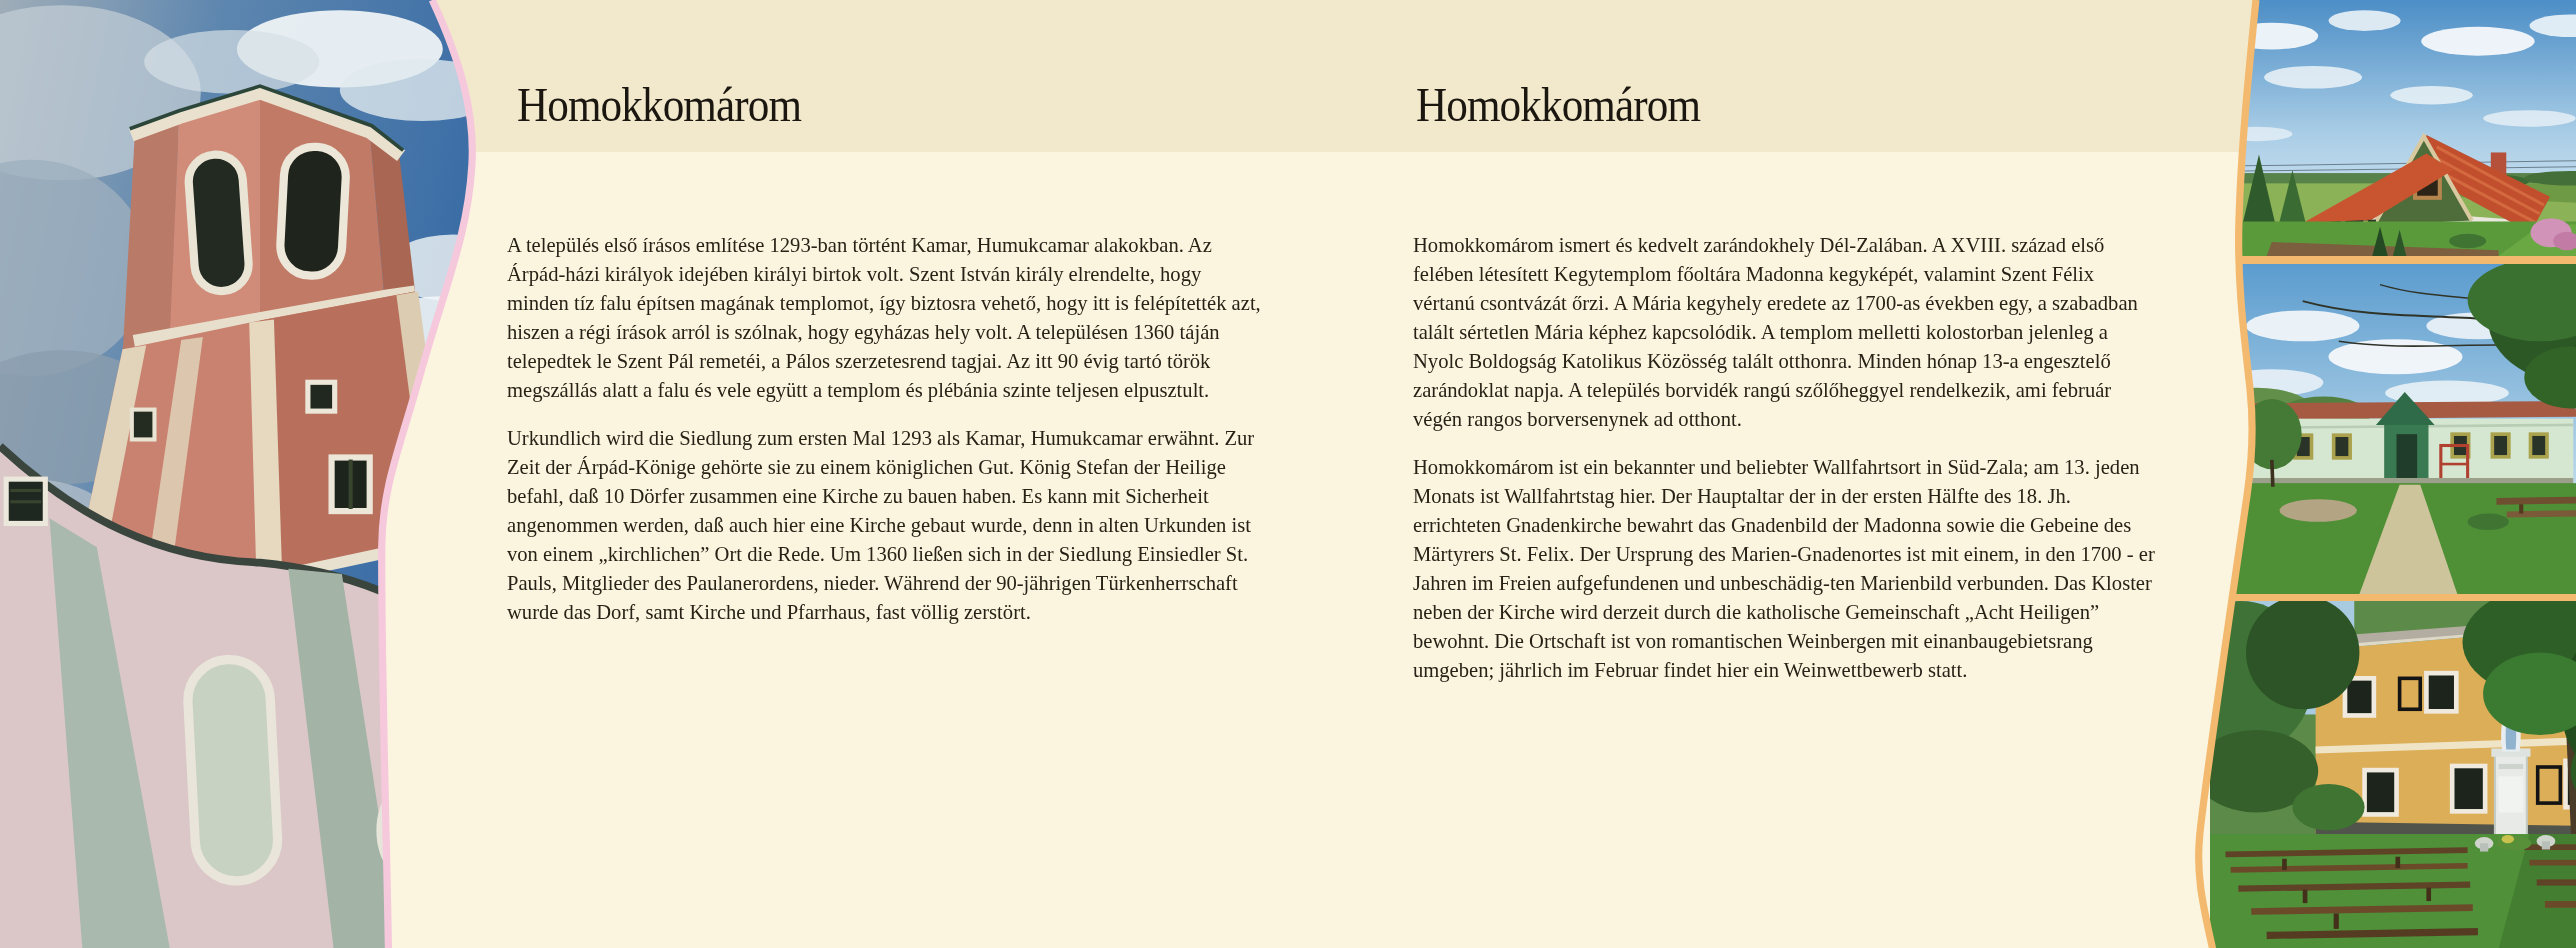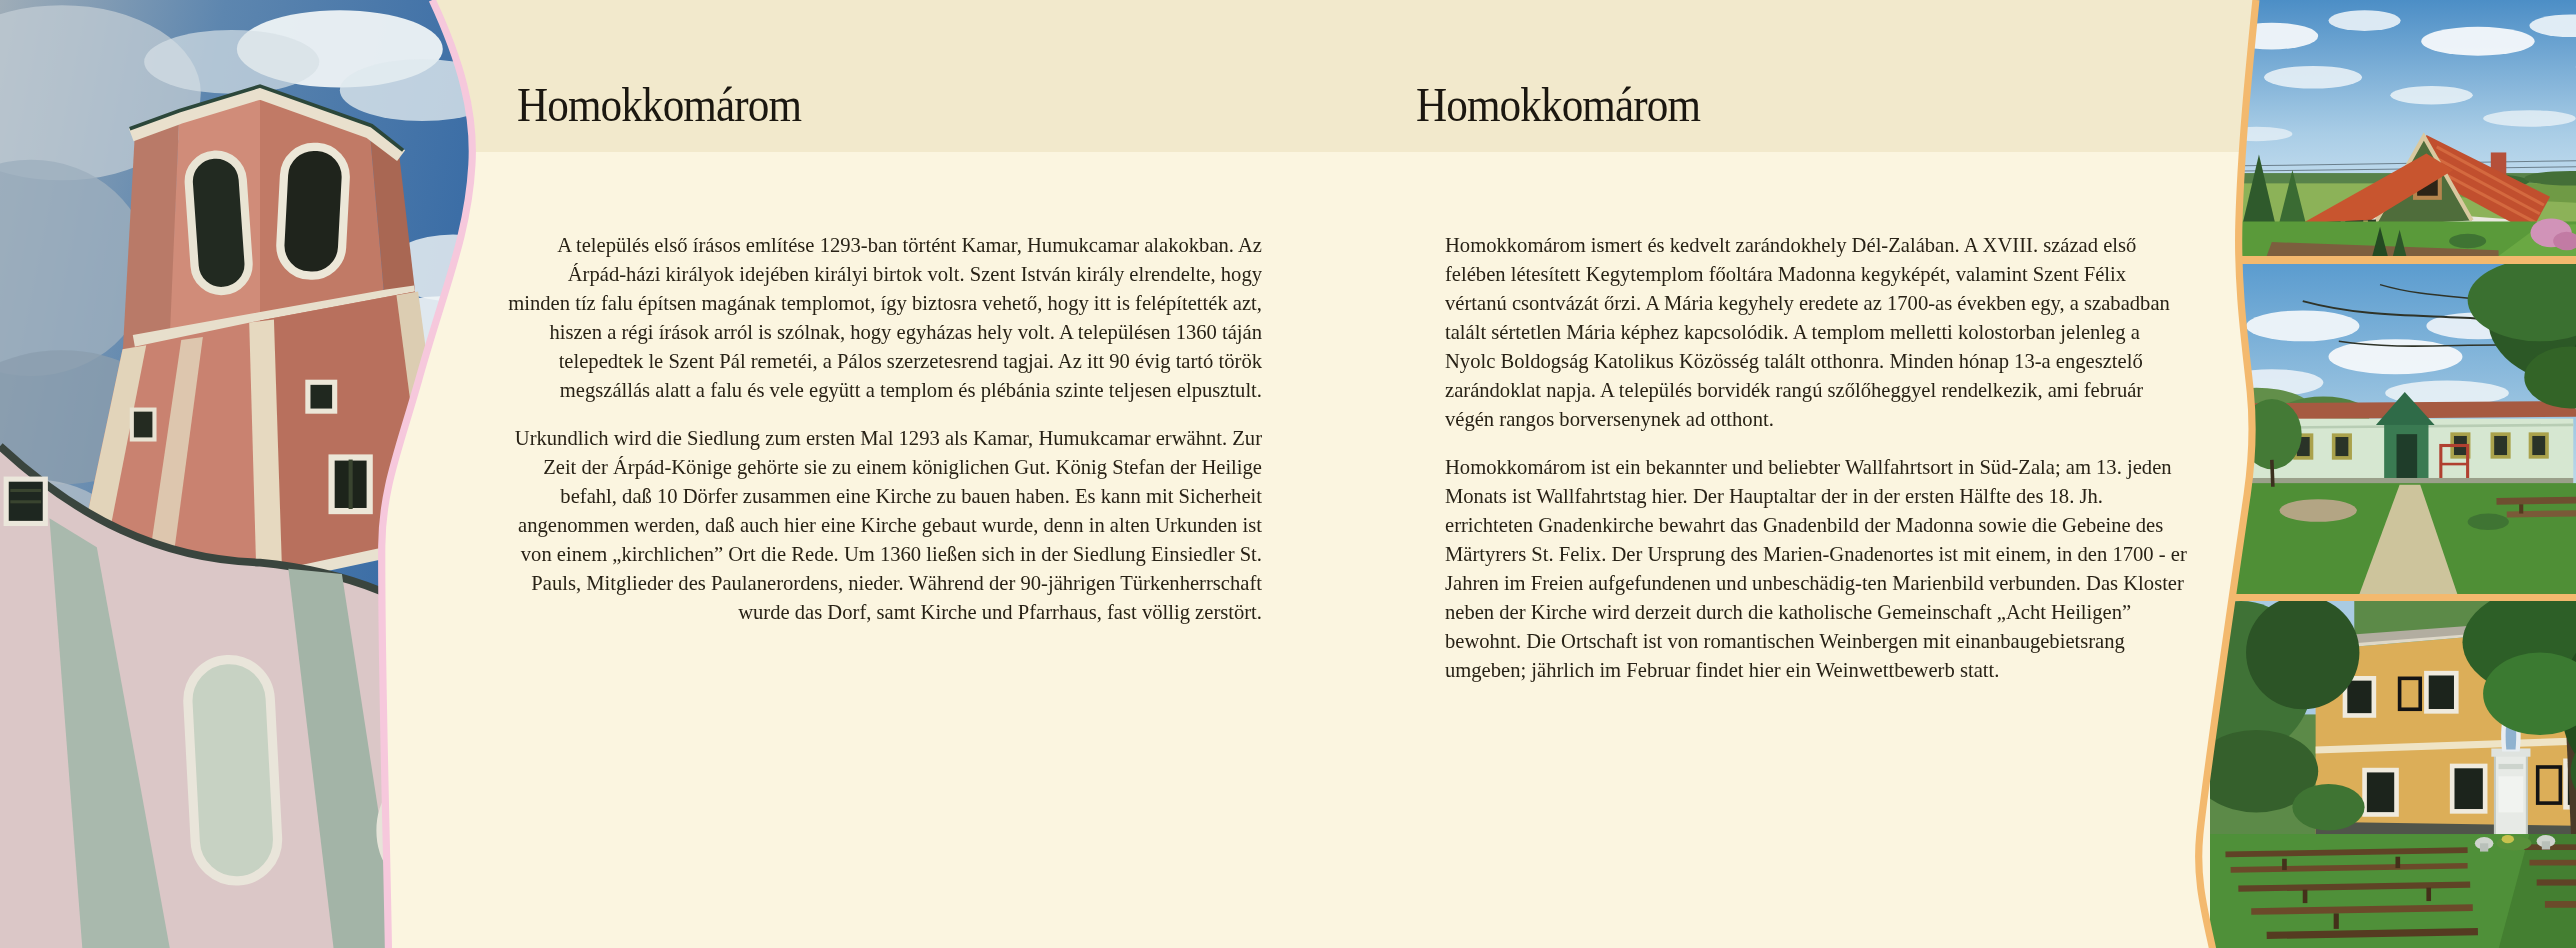--- a/index.html
+++ b/index.html
@@ -14,22 +14,22 @@
   .ph svg{display:block;width:100%;height:100%;}
   .photo-left svg{display:block;width:100%;height:100%;}
   .panel{position:absolute;left:0;top:0;width:2649px;height:949px;}
   .title{position:absolute;margin:0;font-weight:400;font-size:49px;line-height:1;
          letter-spacing:-1px;color:#1b1710;transform:scaleX(.88);transform-origin:left top;
          white-space:nowrap;}
   .t-left{left:517px;top:80px;}
   .t-right{left:1416px;top:80px;}
   .col{position:absolute;top:231px;color:#282216;font-size:20.6px;line-height:29px;}
   .col p{margin:0 0 19px 0;}
-  .col-left{left:507px;width:755px;text-align:right;}
-  .col-right{left:1445px;width:746px;text-align:left;}
+  .col-left{left:507px;width:755px;text-align:left;}
+  .col-right{left:1413px;width:746px;text-align:left;}
 </style>
 </head>
 <body>
 
 <div class="canvas">
 
   <div class="photo-left">
     <svg viewBox="0 0 940 1842" preserveAspectRatio="none">
       <defs>
         <linearGradient id="sky1" x1="0" y1="0" x2="0.9" y2="0.35">

